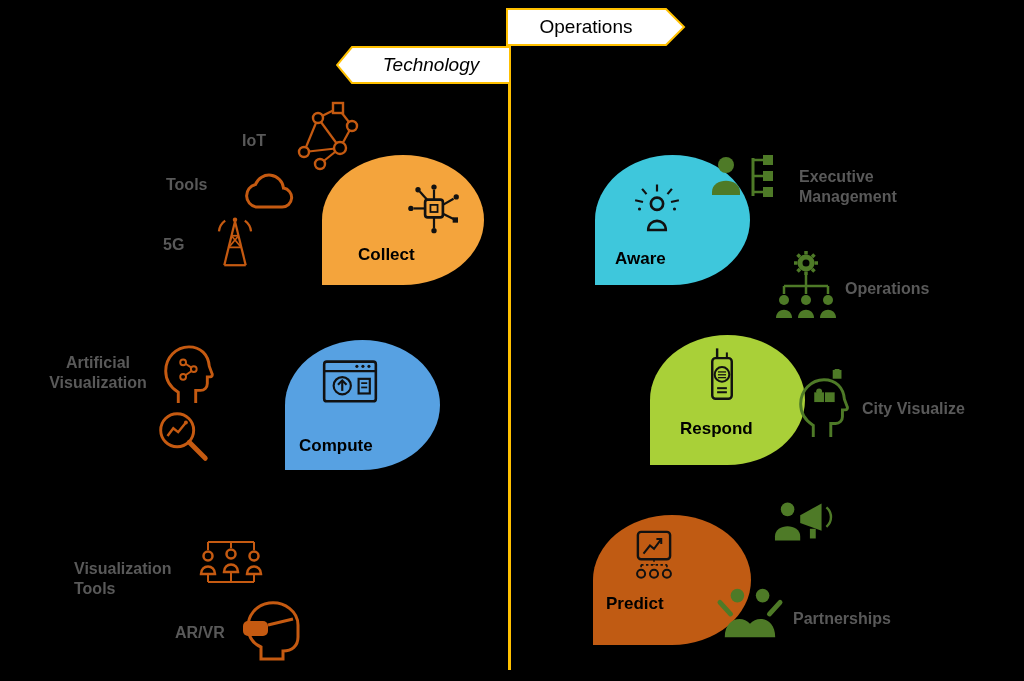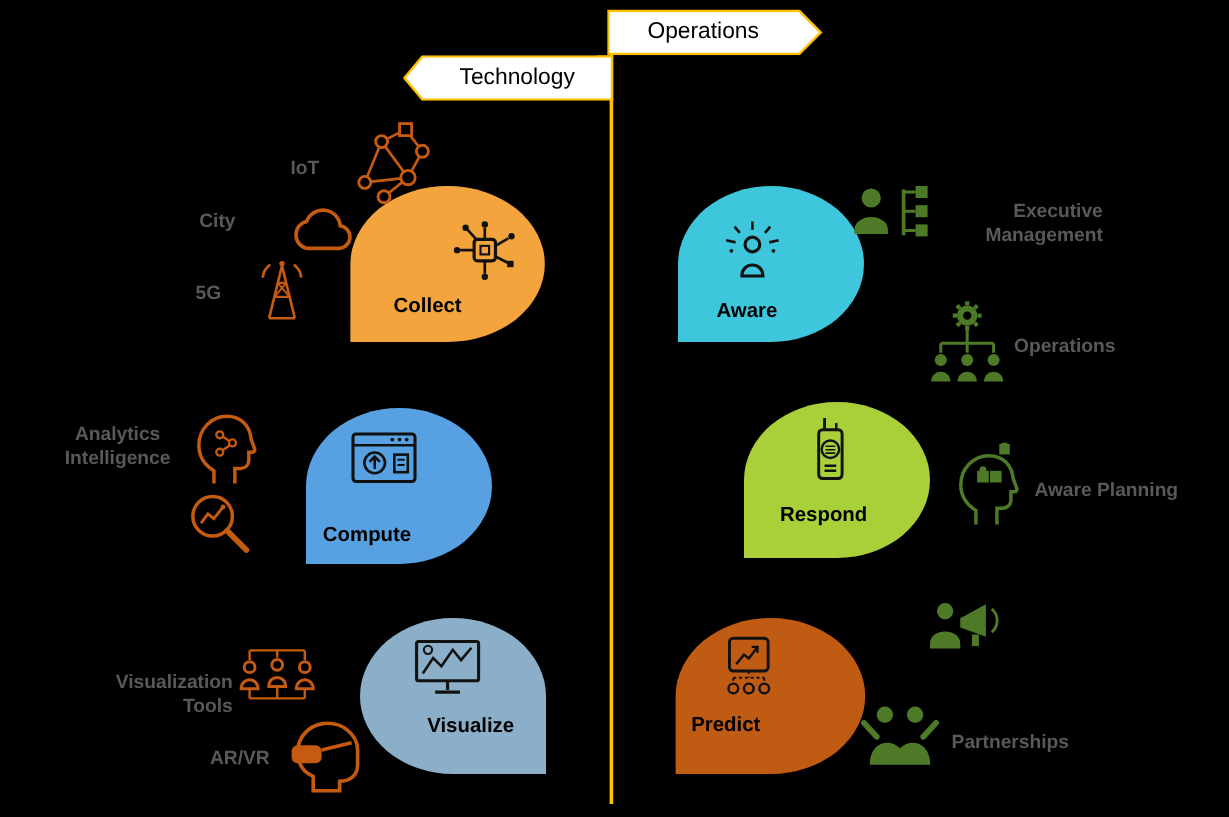--- a/index.html
+++ b/index.html
@@ -10,39 +10,39 @@
   .divider{ position:absolute; left:508px; top:30px; width:3px; height:640px;
             background:var(--divider,#FFC000); }
   .banner{ position:absolute; }
   .banner svg{ display:block; }
   .banner-shape{ fill:var(--banner-fill,#fff); stroke:var(--divider,#FFC000); stroke-width:2; }
   .banner-text{ position:absolute; top:0; height:38px; display:flex; align-items:center;
                 justify-content:center; color:var(--banner-text,#000); font-size:19px; }
   .banner-operations{ left:506px; top:8px; }
   .banner-operations .banner-text{ left:0; width:160px; }
   .banner-technology{ left:336px; top:46px; }
-  .banner-technology .banner-text{ left:16px; width:158px; }
+  .banner-technology .banner-text{ left:16px; width:158px;font-style:italic; }
   .fold{ position:absolute; left:497px; top:46px; width:0; height:0;
          border-left:11px solid transparent; border-top:8px solid #BE8E00; }
 
-  .petal{ position:absolute; width:155px; height:130px; }
+  .petal{ position:absolute; width:155px; height:130px;margin-left:30px; }
   .petal-collect  { left:292px; top:155px; width:162px; border-radius:62% 62% 62% 0; background:var(--petal-collect,#F4A43C); }
   .petal-compute  { left:255px; top:340px; border-radius:62% 62% 62% 0; background:var(--petal-compute,#57A1E2); }
   .petal-visualize{ left:300px; top:515px; border-radius:62% 62% 0 62%; background:var(--petal-visualize,#8CAFC9); }
   .petal-aware    { left:565px; top:155px; border-radius:62% 62% 62% 0; background:var(--petal-aware,#3EC7DC); }
   .petal-respond  { left:620px; top:335px; border-radius:62% 62% 62% 0; background:var(--petal-respond,#A9D038); }
   .petal-predict  { left:563px; top:515px; width:158px; border-radius:62% 62% 62% 0; background:var(--petal-predict,#C05B13); }
   .picon{ position:absolute; color:var(--icon-black,#111); }
   .petal-label{ position:absolute; font-weight:bold; font-size:17px; color:var(--petal-text,#000); white-space:nowrap; }
 
   .sat-icon{ position:absolute; }
   .orange{ color:var(--icon-orange,#C55A11); }
   .green { color:var(--icon-green,#4E7A27); }
   .sat-label{ position:absolute; color:var(--label-gray,#595959); font-weight:bold;
-              font-size:16px; line-height:1.25;text-align:right; }
+              font-size:16px; line-height:1.25; }
   .nodefill{ fill:var(--background,#000); }
 </style>
 </head>
 <body>
 
 <div class="stage">
 
   <div class="divider"></div>
   <div class="fold"></div>
 
@@ -91,30 +91,20 @@
       <circle cx="27" cy="34" r="10" fill="none" stroke="currentColor" stroke-width="2.5"></circle>
       <line x1="27" y1="40" x2="27" y2="29" stroke="currentColor" stroke-width="2.5"></line>
       <polyline points="22,33 27,28 32,33" fill="none" stroke="currentColor" stroke-width="2.5"></polyline>
       <rect x="46" y="26" width="13" height="17" fill="none" stroke="currentColor" stroke-width="2.5"></rect>
       <line x1="49" y1="31" x2="56" y2="31" stroke="currentColor" stroke-width="2"></line>
       <line x1="49" y1="36" x2="56" y2="36" stroke="currentColor" stroke-width="2"></line>
     </svg>
     <span class="petal-label" style="left:14px;top:96px">Compute</span>
   </div>
 
-  <div class="petal petal-visualize">
-    <svg class="picon" style="left:42px;top:14px" width="62" height="56" viewBox="0 0 72 64">
-      <rect x="6" y="6" width="60" height="38" rx="2" fill="none" stroke="currentColor" stroke-width="3"></rect>
-      <polyline points="12,37 22,22 30,30 41,14 49,24 59,12" fill="none" stroke="currentColor" stroke-width="2.5"></polyline>
-      <circle cx="17" cy="14" r="4" fill="none" stroke="currentColor" stroke-width="2"></circle>
-      <line x1="36" y1="44" x2="36" y2="53" stroke="currentColor" stroke-width="3"></line>
-      <line x1="24" y1="55" x2="48" y2="55" stroke="currentColor" stroke-width="3"></line>
-    </svg>
-    <span class="petal-label" style="left:56px;top:80px">Visualize</span>
-  </div>
 
   <svg class="sat-icon orange" style="left:288px;top:96px" width="74" height="80" viewBox="0 0 74 80">
     <g stroke="currentColor" stroke-width="2.2" fill="none">
       <line x1="16" y1="56" x2="30" y2="22"></line>
         <line x1="30" y1="22" x2="50" y2="12"></line>
       <line x1="50" y1="12" x2="64" y2="30"></line>
         <line x1="64" y1="30" x2="52" y2="52"></line>
       <line x1="52" y1="52" x2="30" y2="22"></line>
         <line x1="52" y1="52" x2="32" y2="68"></line>
       <line x1="16" y1="56" x2="52" y2="52"></line>
@@ -181,41 +171,41 @@
         <path d="M51 38 C51 28 65 28 65 38 Z"></path>
     </g>
   </svg>
   <svg class="sat-icon orange" style="left:241px;top:599px" width="70" height="64" viewBox="0 0 70 64">
     <path d="M28 4 C15 6 6 17 7 30 C8 39 13 45 20 48 L20 60 H42 V52 C51 52 57 47 57 38 V26 C57 13 44 2 28 4 Z" fill="none" stroke="currentColor" stroke-width="3"></path>
     <line x1="27" y1="26" x2="52" y2="20" stroke="currentColor" stroke-width="3"></line>
     <rect x="2" y="22" width="25" height="15" rx="5" fill="currentColor"></rect>
   </svg>
 
   <span class="sat-label" style="left:242px;top:131px">IoT</span>
-  <span class="sat-label" style="left:166px;top:175px">City</span>
+  <span class="sat-label" style="left:166px;top:175px">Tools</span>
   <span class="sat-label" style="left:163px;top:235px">5G</span>
-  <span class="sat-label" style="left:42px;top:353px;width:112px;text-align:center">Analytics Intelligence</span>
+  <span class="sat-label" style="left:42px;top:353px;width:112px;text-align:center">Artificial Visualization</span>
   <span class="sat-label" style="left:74px;top:559px;width:120px">Visualization Tools</span>
   <span class="sat-label" style="left:175px;top:623px">AR/VR</span>
 
   <div class="petal petal-aware">
     <svg class="picon" style="left:34px;top:22px" width="56" height="64" viewBox="0 0 64 72">
       <circle cx="32" cy="30" r="7" fill="none" stroke="currentColor" stroke-width="3"></circle>
       <path d="M22 60 C22 46 42 46 42 60 Z" fill="none" stroke="currentColor" stroke-width="3"></path>
       <g stroke="currentColor" stroke-width="2.5" fill="none">
         <line x1="32" y1="16" x2="32" y2="8"></line>
           <line x1="20" y1="19" x2="15" y2="13"></line>
         <line x1="44" y1="19" x2="49" y2="13"></line>
           <line x1="16" y1="28" x2="7" y2="26"></line>
         <line x1="48" y1="28" x2="57" y2="26"></line>
       </g>
       <circle cx="12" cy="36" r="1.8" fill="currentColor"></circle>
         <circle cx="52" cy="36" r="1.8" fill="currentColor"></circle>
     </svg>
-    <span class="petal-label" style="left:32px;top:94px">Aware</span>
+    <span class="petal-label" style="left:20px;top:94px">Aware</span>
   </div>
 
   <div class="petal petal-respond">
     <svg class="picon" style="left:46px;top:10px" width="52" height="62" viewBox="0 0 64 76">
       <rect x="20" y="16" width="24" height="50" rx="4" fill="none" stroke="currentColor" stroke-width="3"></rect>
       <line x1="26" y1="16" x2="26" y2="4" stroke="currentColor" stroke-width="3"></line>
       <line x1="38" y1="16" x2="38" y2="9" stroke="currentColor" stroke-width="2.5"></line>
       <circle cx="32" cy="36" r="9" fill="none" stroke="currentColor" stroke-width="2.5"></circle>
       <g stroke="currentColor" stroke-width="1.6">
         <line x1="27" y1="33" x2="37" y2="33"></line>
@@ -303,16 +293,16 @@
   <svg class="sat-icon green" style="left:713px;top:583px" width="74" height="64" viewBox="0 0 76 66">
     <circle cx="25" cy="13" r="7" fill="currentColor"></circle>
     <circle cx="51" cy="13" r="7" fill="currentColor"></circle>
     <path d="M12 56 C12 36 30 33 38 42 C46 33 64 36 64 56 Z" fill="currentColor"></path>
     <line x1="18" y1="32" x2="7" y2="20" stroke="currentColor" stroke-width="5" stroke-linecap="round"></line>
     <line x1="58" y1="32" x2="69" y2="20" stroke="currentColor" stroke-width="5" stroke-linecap="round"></line>
   </svg>
 
   <span class="sat-label" style="left:799px;top:167px;width:120px">Executive Management</span>
   <span class="sat-label" style="left:845px;top:279px">Operations</span>
-  <span class="sat-label" style="left:862px;top:399px">Aware Planning</span>
+  <span class="sat-label" style="left:862px;top:399px">City Visualize</span>
   <span class="sat-label" style="left:793px;top:609px">Partnerships</span>
 
 </div>
 
 </body></html>

